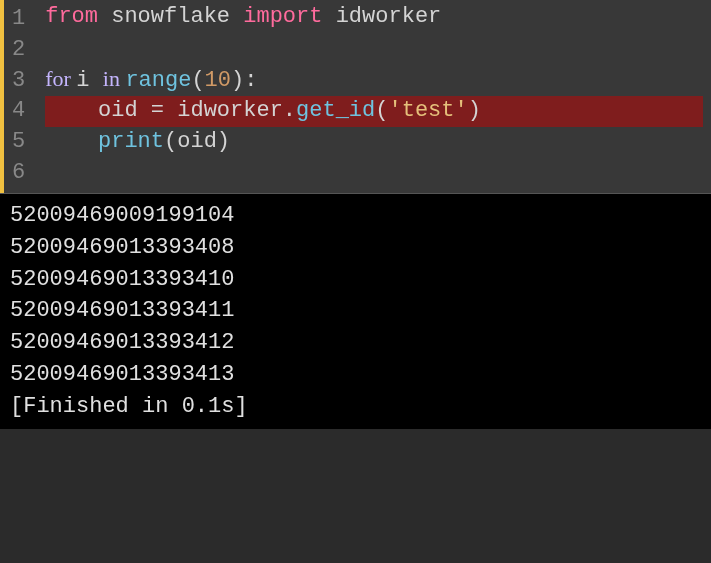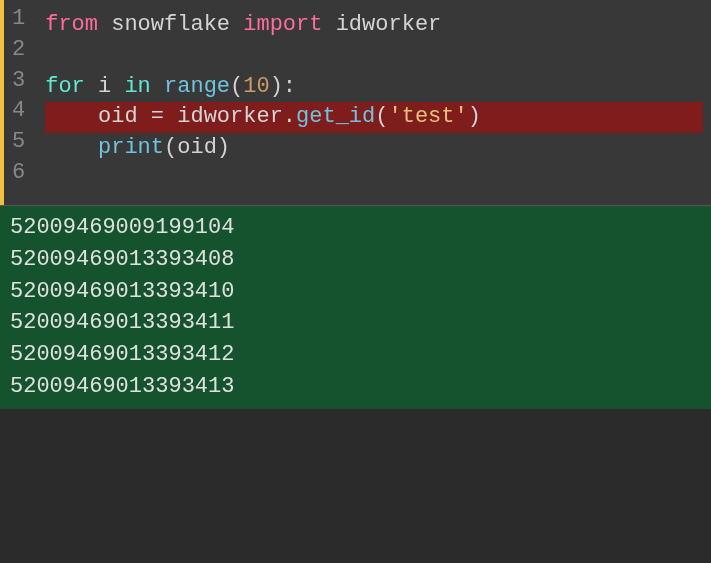--- a/index.html
+++ b/index.html
@@ -20,37 +20,37 @@
   .gutter {
     background: #383838;
     color: #888;
     text-align: right;
     padding: 4px 12px 4px 8px;
     user-select: none;
     line-height: 1.4;
   }
   .gutter .ln { display: block; }
   .code {
-    padding: 10px 8px;
+    padding: 2px 8px;
     line-height: 1.4;
     flex: 1;
   }
   .code .line { white-space: pre; min-height: 1.4em; }
   .code .line.current { background: #7f1d1d; }
   .kw-import { color: #ff6b9d; }
-  .kw-control { color: #5eead4; }
+  .kw-control { color: #c4b5fd; font-family: Liberation Serif, serif; }
   .mod { color: #d4d4d4; }
   .fn { color: #6fc3df; }
   .builtin { color: #6fc3df; }
   .num { color: #d19a66; font-family: Liberation Mono, monospace; }
   .str { color: #e5c07b; }
   .punct { color: #d4d4d4; }
   .var { color: #d4d4d4; }
   .output {
-    background: #14532d;
+    background: #000000;
     color: #e0e0e0;
     padding: 6px 10px;
     line-height: 1.45;
     font-size: 22px;
     border-top: 1px solid #555;
   }
   .output .out-line { white-space: pre; }
 </style>
 </head>
 <body>
@@ -74,13 +74,14 @@
     </div>
 </div>
 
 <div class="output">
     <div class="out-line">52009469009199104</div>
     <div class="out-line">52009469013393408</div>
     <div class="out-line">52009469013393410</div>
     <div class="out-line">52009469013393411</div>
     <div class="out-line">52009469013393412</div>
     <div class="out-line">52009469013393413</div>
+    <div class="out-line">[Finished in 0.1s]</div>
   </div>
 
 </body></html>

